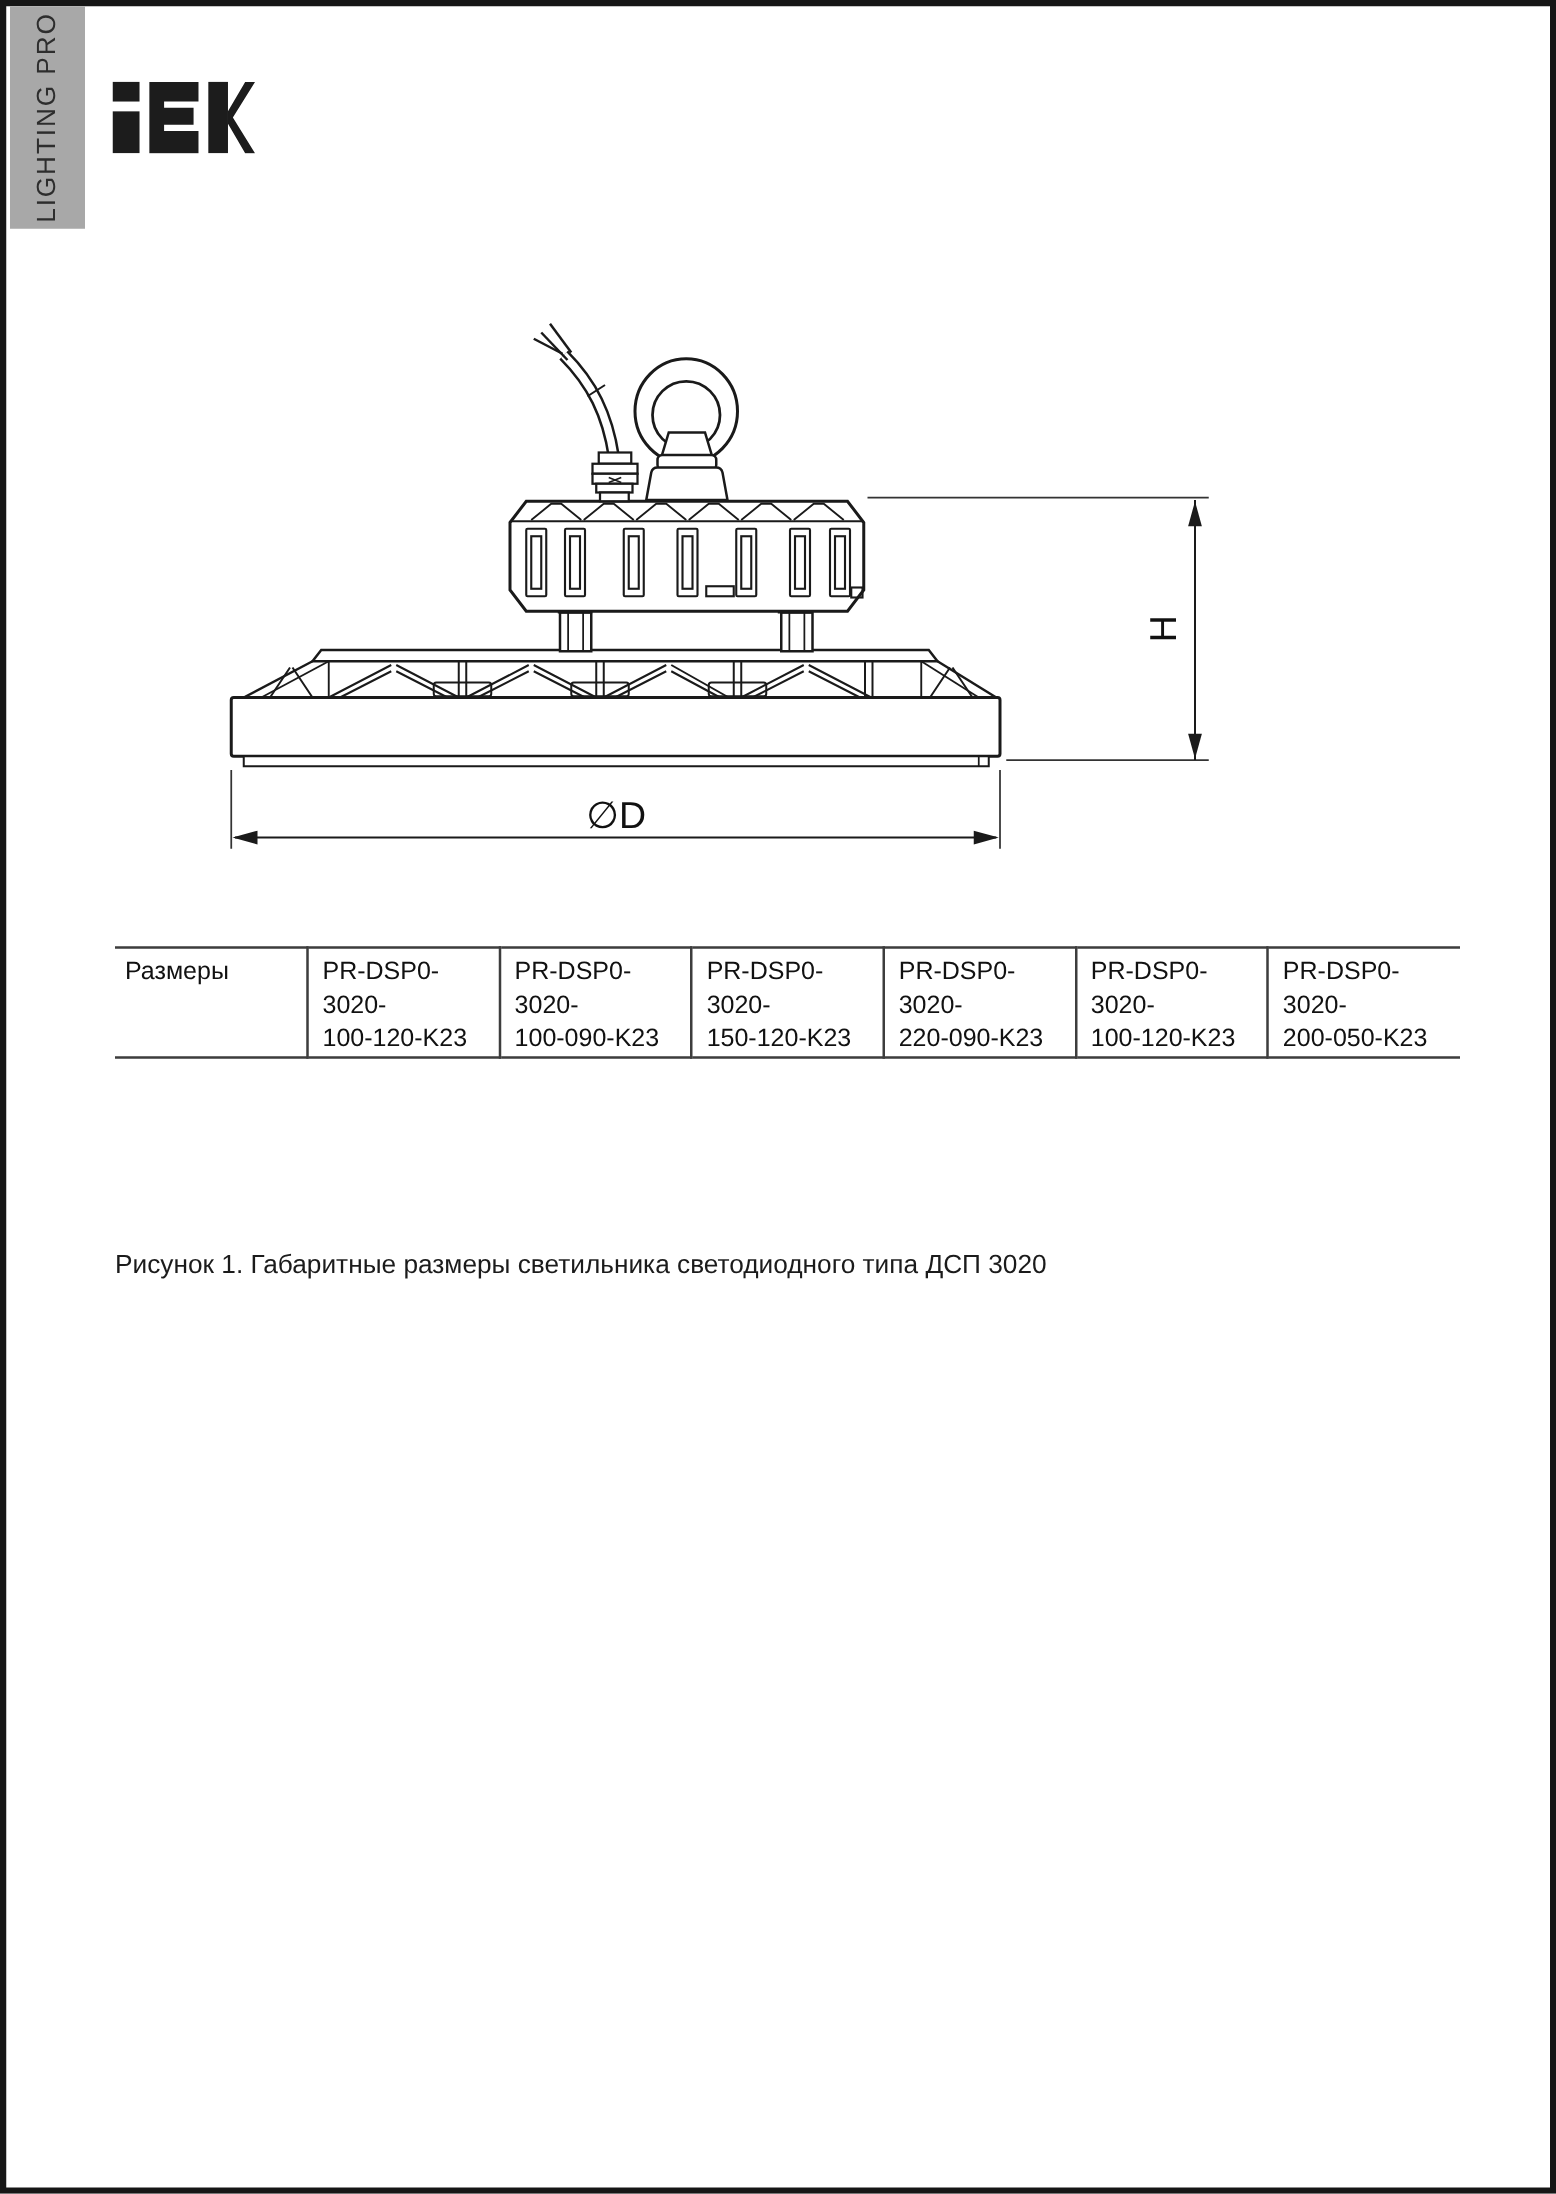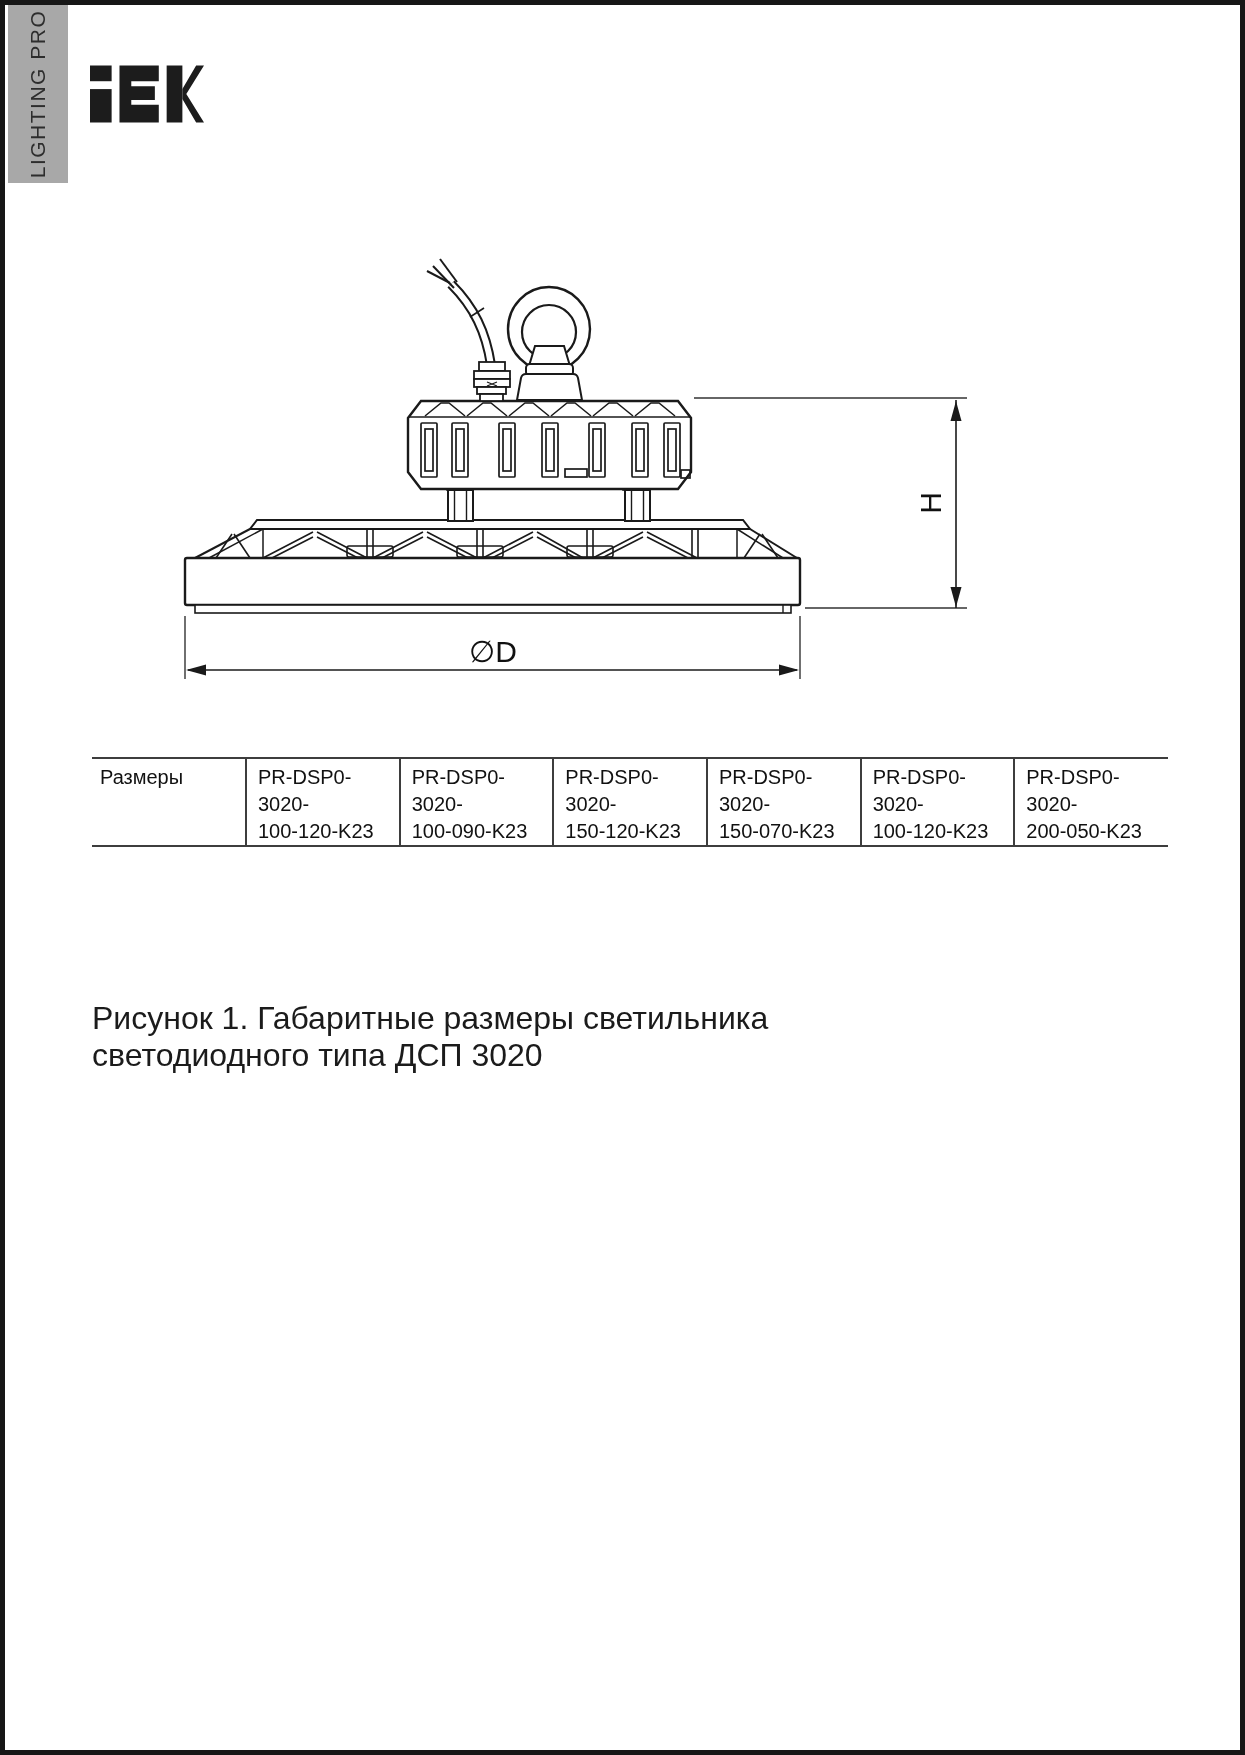--- a/index.html
+++ b/index.html
@@ -46,21 +46,21 @@
     border-bottom:2px solid #3d3d3d;
     padding:0 3px 0 11px;vertical-align:middle;
   }
   table.dim-table td.lbl{padding-left:8px;}
   table.dim-table .br{border-right:2px solid #3d3d3d;}
   table.dim-table tr.r1 td{height:39px;}
   table.dim-table tr.r2 td{height:37px;}
   
   .caption{
     position:absolute;left:87px;top:995px;width:900px;
-    font-size:32px;color:#1b1b1b;
+    font-size:21px;color:#1b1b1b;
   }
 </style>
 </head>
 <body>
 
 <div class="page">
 
   <div class="brand-bar">
     <span>LIGHTING PRO</span>
   </div>
@@ -222,21 +222,21 @@
       <th class="br">
         <div>PR-DSP0-3020-</div>
         <div>100-090-K23</div>
       </th>
       <th class="br">
         <div>PR-DSP0-3020-</div>
         <div>150-120-K23</div>
       </th>
       <th class="br">
         <div>PR-DSP0-3020-</div>
-        <div>150-070-K23</div>
+        <div>220-090-K23</div>
       </th>
       <th class="br">
         <div>PR-DSP0-3020-</div>
         <div>100-120-K23</div>
       </th>
       <th>
         <div>PR-DSP0-3020-</div>
         <div>200-050-K23</div>
       </th>
     </tr>

